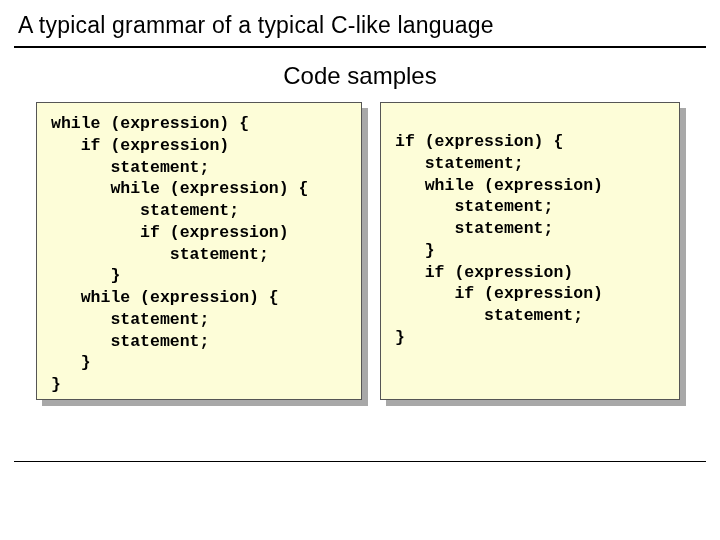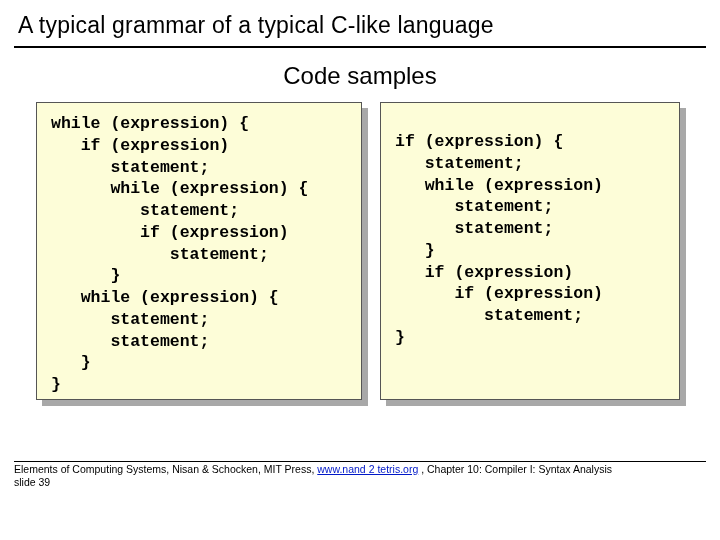--- a/index.html
+++ b/index.html
@@ -142,18 +142,14 @@
       statement;
    }
    if (expression)
       if (expression)
          statement;
 }</div>
     </div>
   </div>
 
   <div class="footer-rule"></div>
-  <div class="footer">
-    <span>Elements of Computing Systems, Nisan &amp; Schocken, MIT Press, </span><a href="#">www.nand 2 tetris.org</a><span> , Chapter 10: Compiler I: Syntax Analysis</span><br>
-    <span>slide 39</span>
-  </div>
 
 </div>
 
 </body></html>

